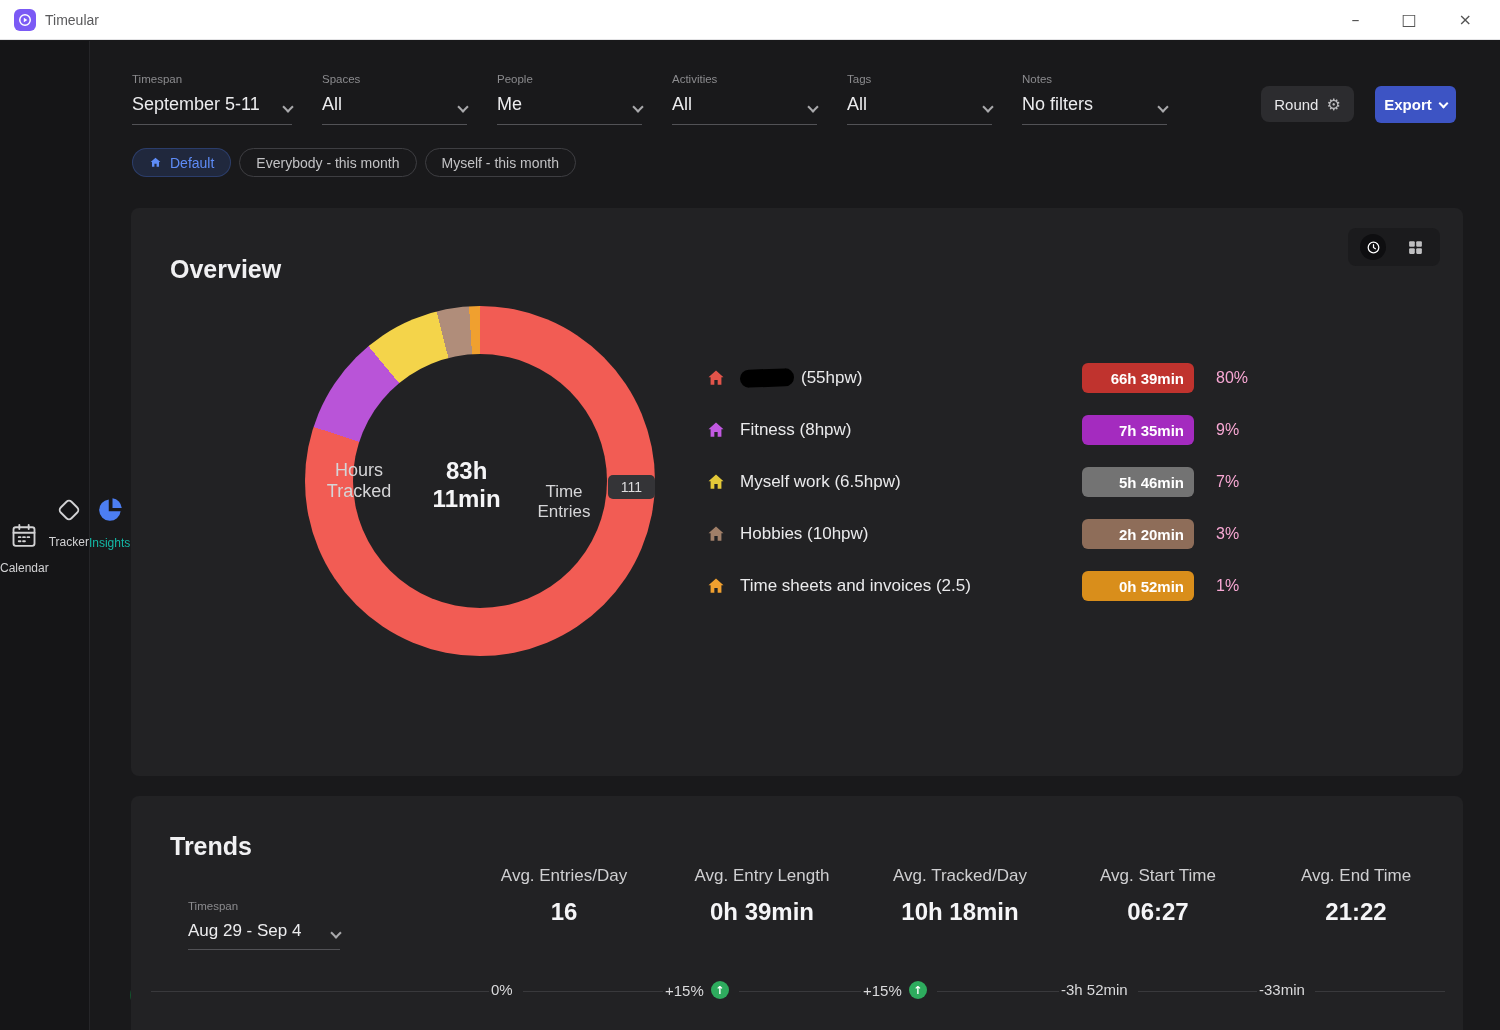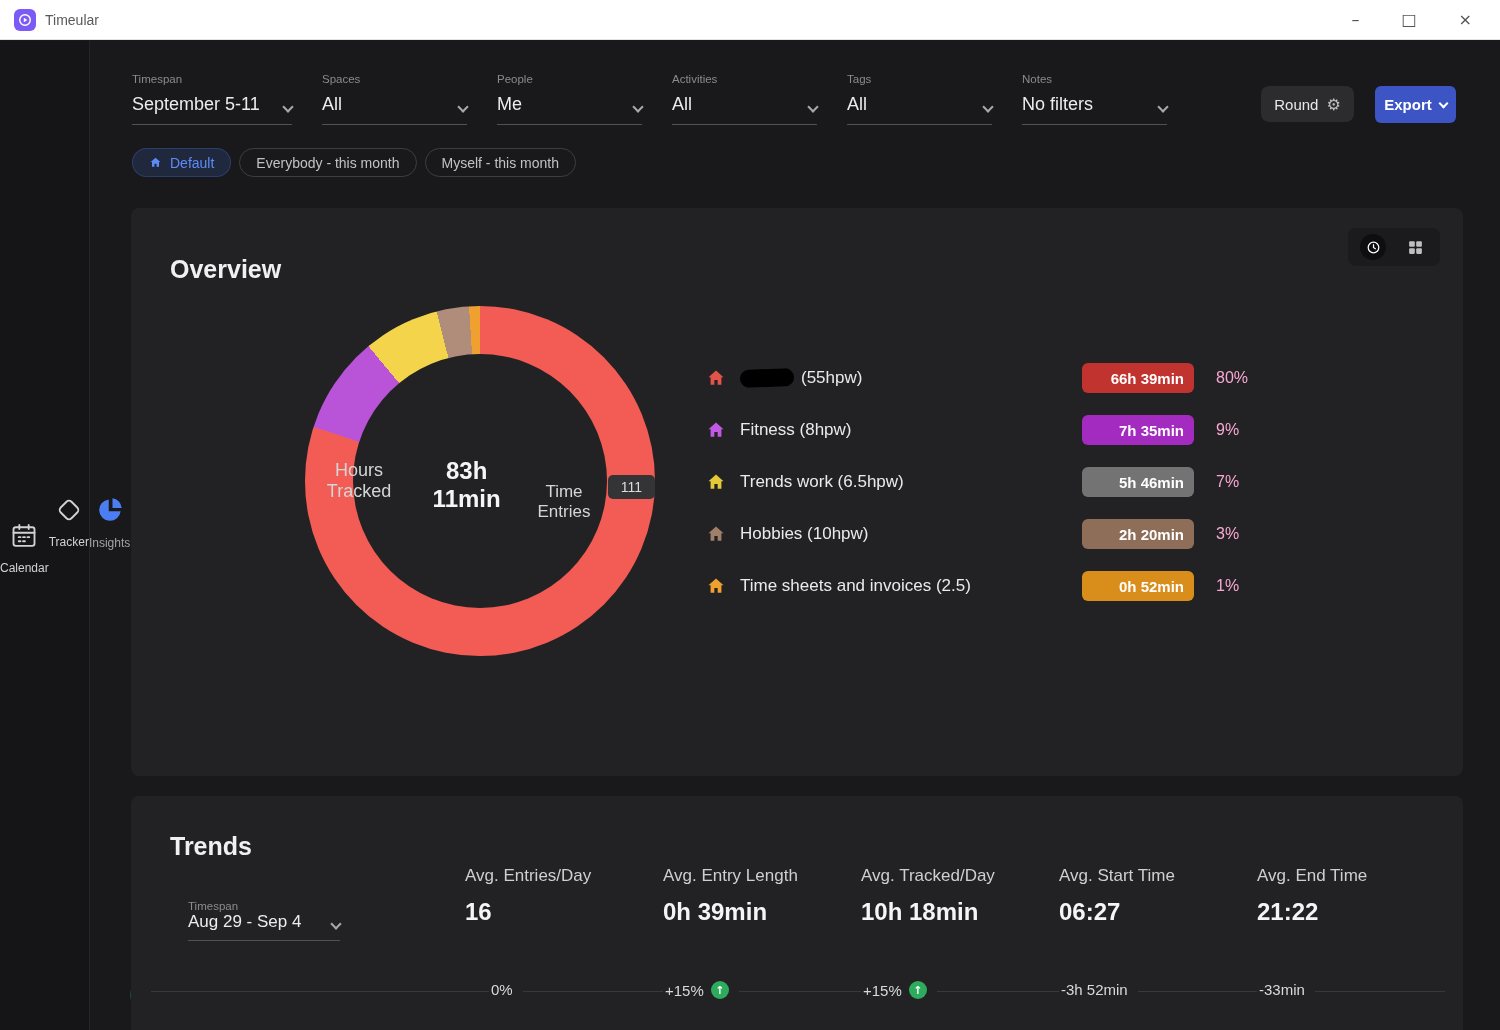--- a/index.html
+++ b/index.html
@@ -10,21 +10,21 @@
   .logo { width: 22px; height: 22px; border-radius: 6px; background: #7b5af5; display: flex; align-items: center; justify-content: center; margin-right: 9px; }
   .app-name { font-size: 14px; color: #5a5a5c; }
   .win-controls { margin-left: auto; display: flex; gap: 42px; padding-right: 14px; }
   .win-btn { font-size: 16px; color: #555; line-height: 1; cursor: default; font-family: "DejaVu Sans", sans-serif; }
 
   
   .sidebar { position: absolute; left: 0; top: 41px; width: 90px; height: 989px; background: #151517; border-right: 1px solid #252528; display: flex; flex-direction: row; align-items: center; }
   .side-item { display: flex; flex-direction: column; align-items: center; gap: 7px; margin-bottom: 26px; cursor: pointer; color: #d2d2d4; }
   .side-item.first { margin-top: 52px; }
   .side-item .lbl { font-size: 12px; }
-  .side-item.active { color: #a3a3a3; }
+  .side-item.active { color: #14b8a6; }
   .side-bottom { margin-top: auto; display: flex; flex-direction: column; align-items: center; gap: 26px; margin-bottom: 22px; }
   .gear-glyph { font-family: "DejaVu Sans", sans-serif; font-size: 25px; color: #cfcfd1; cursor: pointer; }
   .pro-pill { background: #14532d; color: #fff; font-size: 14px; font-weight: bold; border-radius: 16px; padding: 5px 13px; cursor: pointer; }
 
   
   .main { position: absolute; left: 91px; top: 41px; width: 1409px; height: 989px; }
 
   
   .filters { position: absolute; left: 41px; top: 32px; display: flex; }
   .ffield { margin-right: 30px; }
@@ -68,23 +68,23 @@
   .legend { position: absolute; left: 575px; top: 155px; }
   .legend-row { display: grid; grid-template-columns: 24px 332px 112px 56px; column-gap: 10px; align-items: center; height: 30px; margin-bottom: 22px; cursor: pointer; }
   .legend-label { font-size: 17px; color: #eaeaec; display: flex; align-items: center; }
   .redacted-blob { display: inline-block; width: 54px; height: 18px; background: #000; border-radius: 9px; margin-right: 7px; transform: rotate(-2deg); }
   .badge { height: 30px; border-radius: 6px; display: flex; align-items: center; justify-content: flex-end; padding-right: 10px; color: #fff; font-weight: bold; font-size: 15px; }
   .pct { font-size: 16px; color: #f9a8d4; padding-left: 12px; }
 
   
   .trends-title-pos { top: 36px; }
   .trends-timespan { position: absolute; left: 57px; top: 104px; }
-  .ts-value { width: 152px; display: flex; align-items: flex-end; justify-content: space-between; border-bottom: 1px solid #525256; padding-bottom: 8px; font-size: 17px; color: #ececee; cursor: pointer; }
+  .ts-value { margin-top: 9px; width: 152px; display: flex; align-items: flex-end; justify-content: space-between; border-bottom: 1px solid #525256; padding-bottom: 8px; font-size: 17px; color: #ececee; cursor: pointer; }
   .metrics { position: absolute; left: 334px; top: 70px; display: flex; }
-  .metric { width: 198px; }
+  .metric { width: 198px; text-align: center; }
   .metric-label { font-size: 17px; color: #cfcfd1; }
   .metric-value { font-size: 24px; font-weight: bold; color: #f5f5f7; margin-top: 12px; }
   .trends-divider { position: absolute; left: 20px; right: 18px; top: 195px; border-top: 1px solid #39393c; z-index: 1; }
   .deltas { position: absolute; left: 334px; top: 181px; display: flex; z-index: 2; }
   .delta-cell { width: 198px; }
   .delta-cell:first-child .delta-pill { margin-left: 24px; }
   .delta-pill { display: inline-flex; align-items: center; gap: 7px; background: #222224; padding: 4px 10px 4px 2px; font-size: 15px; color: #d9d9db; }
   .up-ic { width: 18px; height: 18px; border-radius: 50%; background: #2eac5e; color: #fff; display: inline-flex; align-items: center; justify-content: center; font-size: 11px; font-weight: bold; font-family: "DejaVu Sans", sans-serif; }
 </style>
 </head>
@@ -277,21 +277,21 @@
             <span>Fitness (8hpw)</span>
           </span>
         <span class="badge" style="background: rgb(164, 43, 191);">7h 35min</span>
         <span class="pct">9%</span>
       </div>
       <div class="legend-row">
         <svg width="20" height="20" viewBox="0 0 24 24" fill="currentColor" class="home-ic" style="color: rgb(227, 200, 56);">
             <path d="M12 3 L21 11 H18.5 V20 H14 V14.5 H10 V20 H5.5 V11 H3 Z"></path>
           </svg>
         <span class="legend-label">
-            <span>Trends work (6.5hpw)</span>
+            <span>Myself work (6.5hpw)</span>
           </span>
         <span class="badge" style="background: #737373; padding-left: 12px;">5h 46min</span>
         <span class="pct">7%</span>
       </div>
       <div class="legend-row">
         <svg width="20" height="20" viewBox="0 0 24 24" fill="currentColor" class="home-ic" style="color: rgb(160, 127, 104);">
             <path d="M12 3 L21 11 H18.5 V20 H14 V14.5 H10 V20 H5.5 V11 H3 Z"></path>
           </svg>
         <span class="legend-label">
             <span>Hobbies (10hpw)</span>

